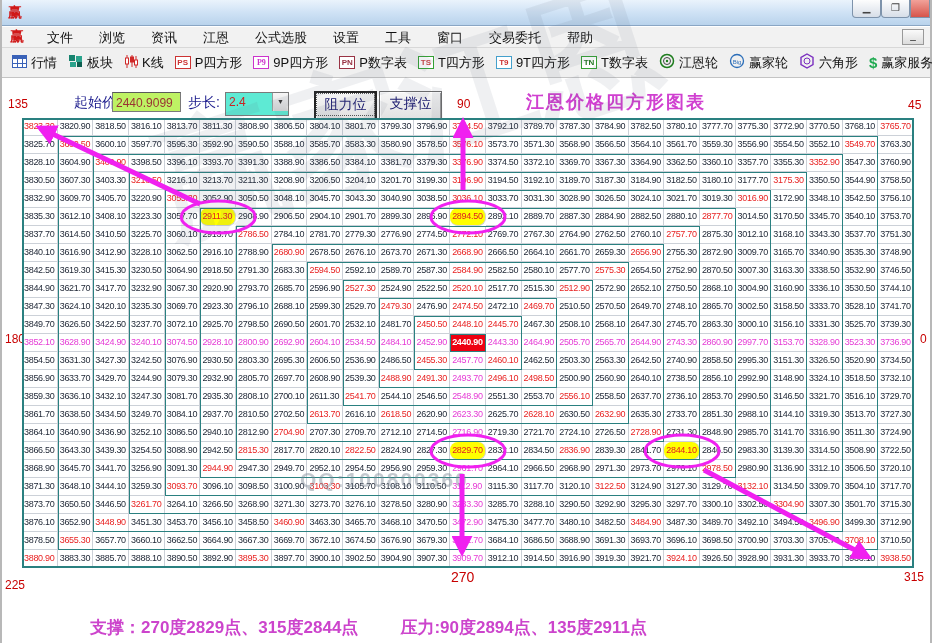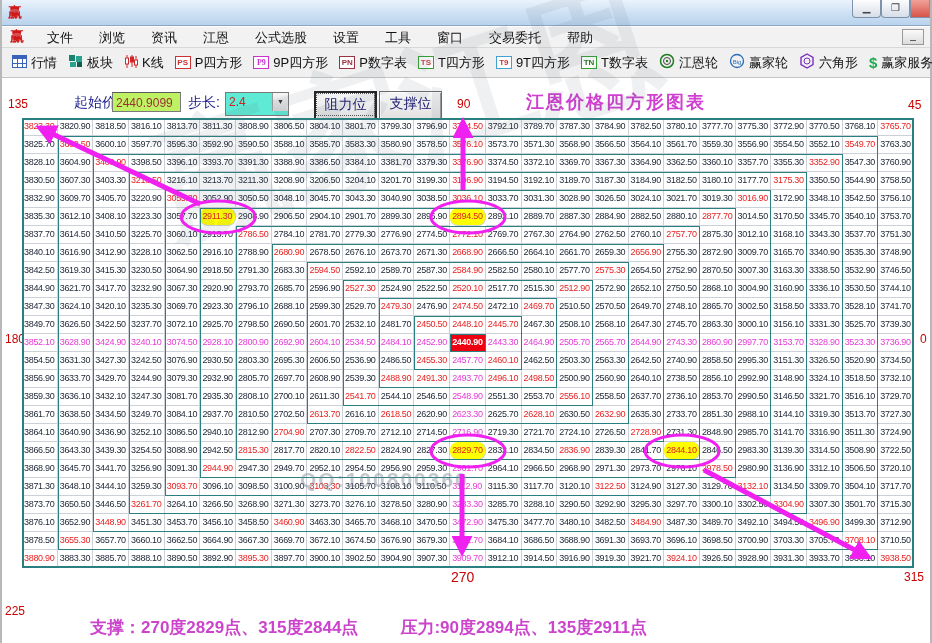--- a/index.html
+++ b/index.html
@@ -186,21 +186,21 @@
   </div>
   <div class="pbtn" style="left:377px;">
     <span class="inner">支撑位</span>
   </div>
   <span class="deg" style="left:455px; top:97px;">90</span>
   <span class="chart-title">江恩价格四方形图表</span>
   <span class="deg" style="left:906px; top:98px;">45</span>
 
   <span class="deg" style="left:3px; top:332px;">180</span>
   <span class="deg" style="left:918px; top:332px;">0</span>
-  <span class="deg" style="left:3px; top:584px;margin-top:20px;">225</span>
+  <span class="deg" style="left:3px; top:558px;margin-top:20px;">225</span>
   <span class="deg" style="left:449px; top:569px; font-size:14px;text-align:right;">270</span>
   <span class="deg" style="left:902px; top:570px;">315</span>
 
   <div id="grid">
       <div class="cell red">3823.30</div>
       <div class="cell">3820.90</div>
       <div class="cell">3818.50</div>
       <div class="cell">3816.10</div>
       <div class="cell">3813.70</div>
       <div class="cell">3811.30</div>

